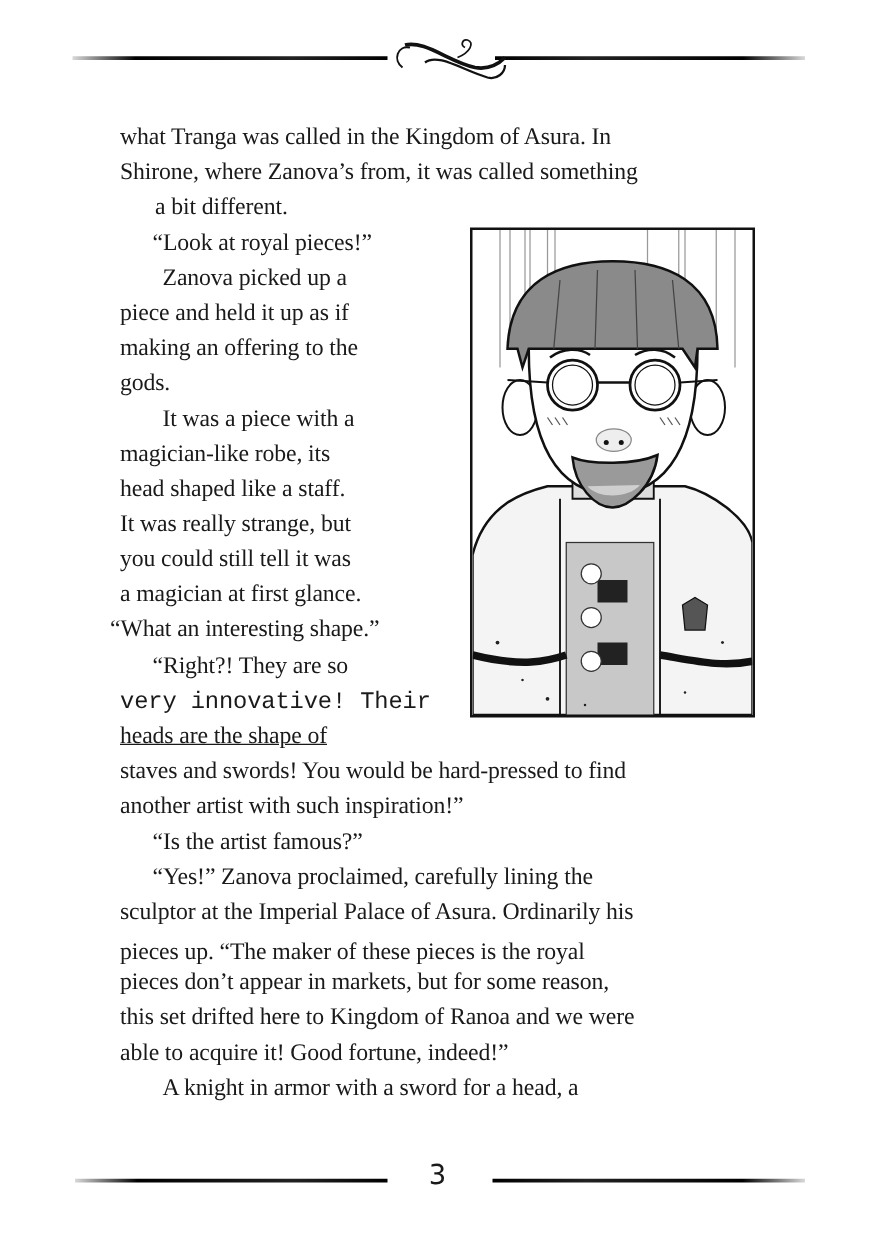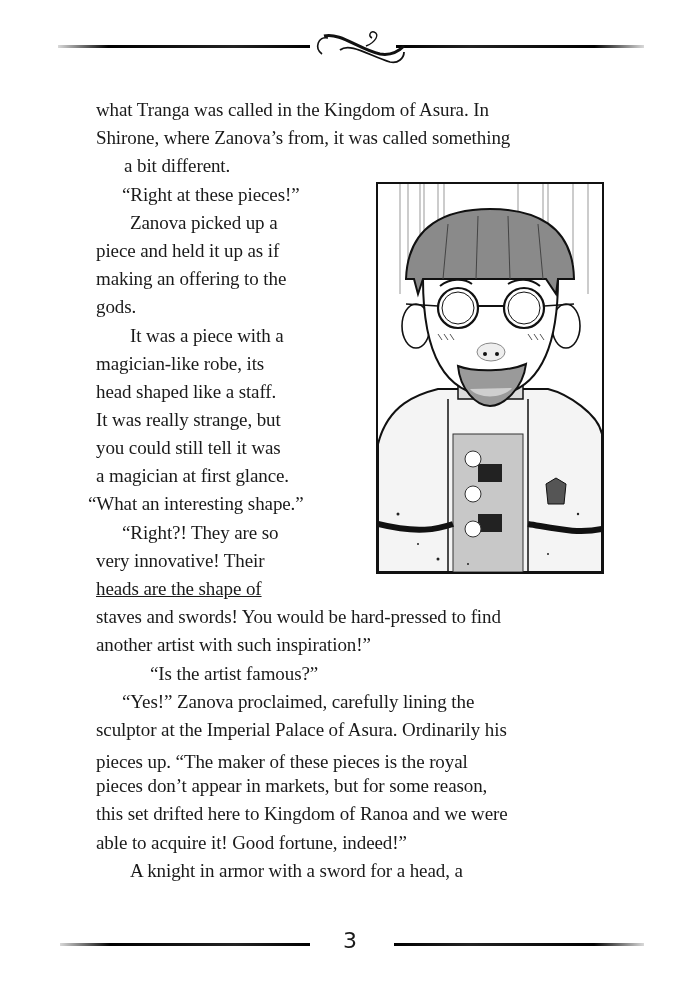--- a/index.html
+++ b/index.html
@@ -25,38 +25,38 @@
   <path d="M28 10 C18 8, 14 20, 22 26" fill="none" stroke="#111" stroke-width="1.6"></path>
   <path d="M24 8 C40 4, 60 22, 80 26 C92 28, 100 22, 104 18" fill="none" stroke="#111" stroke-width="3"></path>
   <path d="M40 22 C50 14, 70 28, 90 34 C98 36, 104 30, 104 24" fill="none" stroke="#111" stroke-width="1.8"></path>
   <path d="M66 18 C76 14, 80 6, 74 4 C70 3, 68 8, 72 10" fill="none" stroke="#111" stroke-width="1.4"></path>
 </svg>
 
 <div id="text-container">
     <div class="line" style="left: 96px; top: 96px;">what Tranga was called in the Kingdom of Asura. In</div>
     <div class="line" style="left: 96px; top: 124px;">Shirone, where Zanova’s from, it was called something</div>
     <div class="line" style="left: 96px; top: 152px; margin-left: 28px;">a bit different.</div>
-    <div class="line" style="left: 122px; top: 181px;">“Right at these pieces!”</div>
+    <div class="line" style="left: 122px; top: 181px;">“Look at royal pieces!”</div>
     <div class="line" style="left: 130px; top: 209px;">Zanova picked up a</div>
     <div class="line" style="left: 96px; top: 237px;">piece and held it up as if</div>
     <div class="line" style="left: 96px; top: 265px;">making an offering to the</div>
     <div class="line" style="left: 96px; top: 293px;">gods.</div>
     <div class="line" style="left: 130px; top: 322px;">It was a piece with a</div>
     <div class="line" style="left: 96px; top: 350px;">magician-like robe, its</div>
     <div class="line" style="left: 96px; top: 378px;">head shaped like a staff.</div>
     <div class="line" style="left: 96px; top: 406px;">It was really strange, but</div>
     <div class="line" style="left: 96px; top: 434px;">you could still tell it was</div>
     <div class="line" style="left: 96px; top: 462px;">a magician at first glance.</div>
     <div class="line" style="left: 88px; top: 490px;">“What an interesting shape.”</div>
     <div class="line" style="left: 122px; top: 519px;">“Right?! They are so</div>
-    <div class="line" style="left: 96px; top: 547px;">very innovative! Their</div>
+    <div class="line" style="left: 96px; top: 547px; font-family: Liberation Mono, monospace;">very innovative! Their</div>
     <div class="line" style="left: 96px; top: 575px; text-decoration: underline;">heads are the shape of</div>
     <div class="line" style="left: 96px; top: 603px;">staves and swords! You would be hard-pressed to find</div>
     <div class="line" style="left: 96px; top: 631px;">another artist with such inspiration!”</div>
-    <div class="line" style="left: 122px; top: 660px; margin-left: 28px;">“Is the artist famous?”</div>
+    <div class="line" style="left: 122px; top: 660px;">“Is the artist famous?”</div>
     <div class="line" style="left: 122px; top: 688px;">“Yes!” Zanova proclaimed, carefully lining the</div>
     <div class="line" style="left: 96px; top: 716px; margin-top: 32px;">pieces up. “The maker of these pieces is the royal</div>
     <div class="line" style="left: 96px; top: 716px;">sculptor at the Imperial Palace of Asura. Ordinarily his</div>
     <div class="line" style="left: 96px; top: 772px;">pieces don’t appear in markets, but for some reason,</div>
     <div class="line" style="left: 96px; top: 800px;">this set drifted here to Kingdom of Ranoa and we were</div>
     <div class="line" style="left: 96px; top: 829px;">able to acquire it! Good fortune, indeed!”</div>
     <div class="line" style="left: 130px; top: 857px;">A knight in armor with a sword for a head, a</div>
   </div>
 
 <div class="illus">

